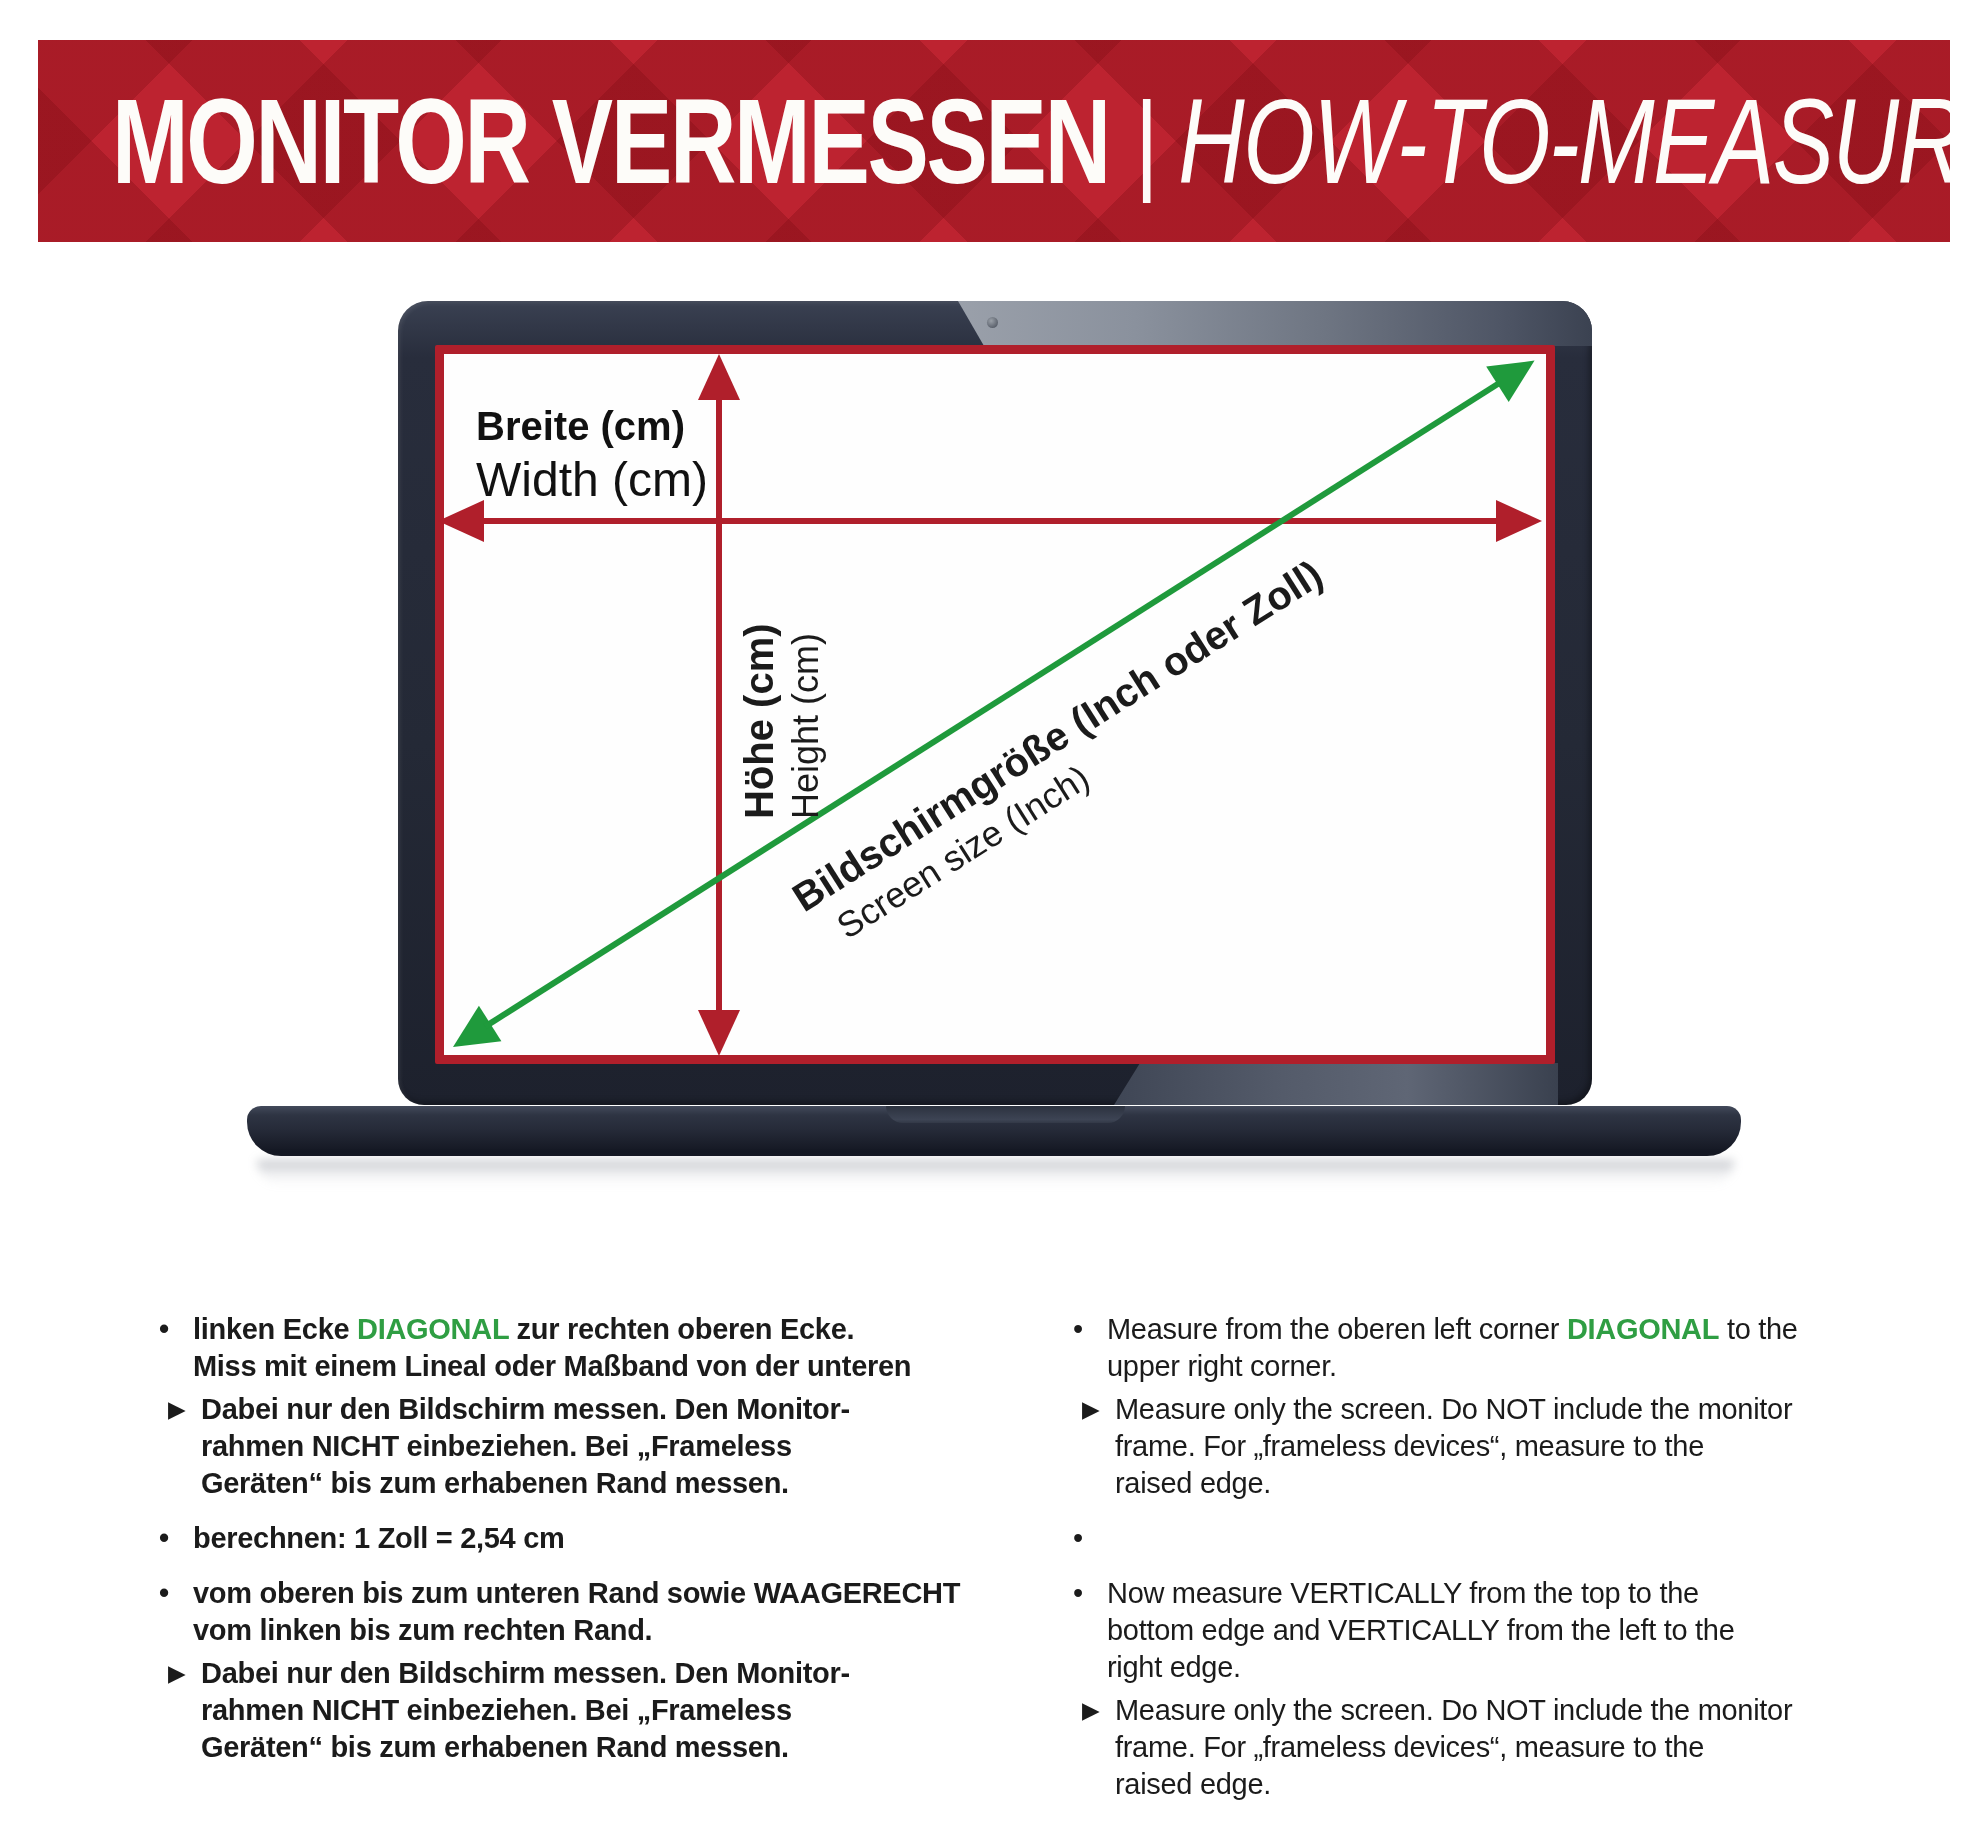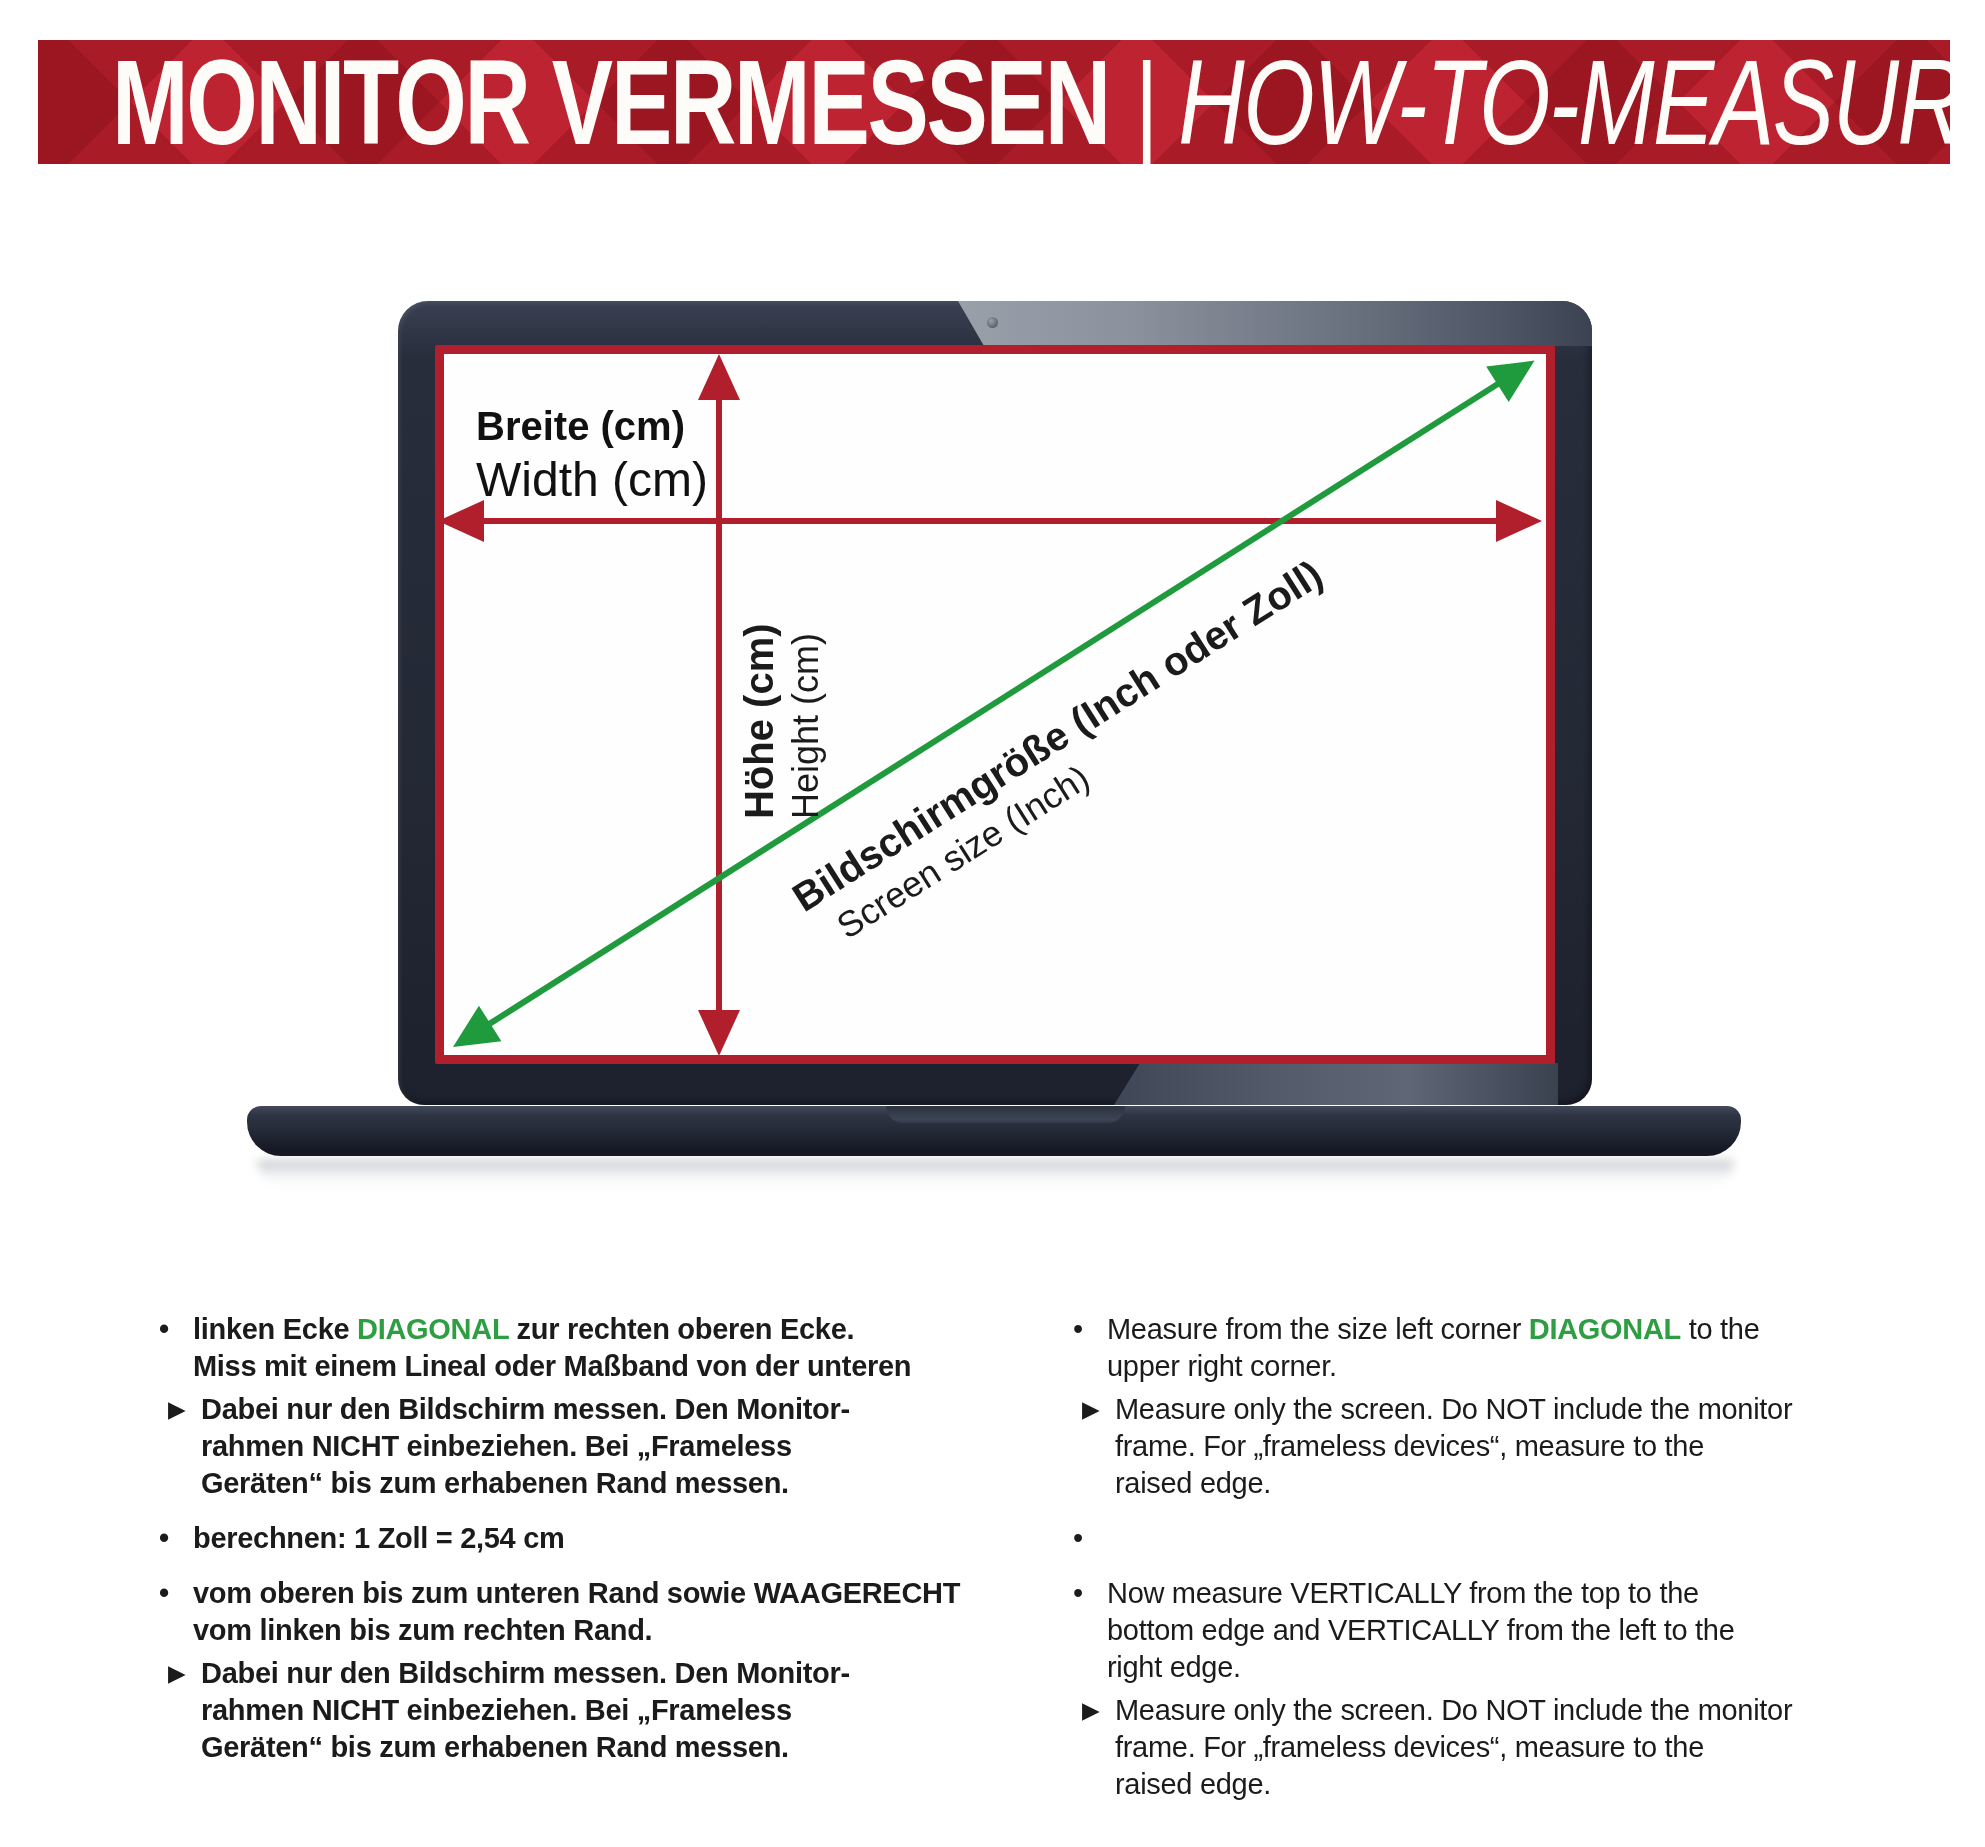--- a/index.html
+++ b/index.html
@@ -15,21 +15,21 @@
   html,body{background:#fff;}
   body{
     position:relative;
     width:1985px;height:1848px;
     overflow:hidden;
     font-family:"Liberation Sans","DejaVu Sans",sans-serif;
     color:var(--text_black);
   }
   
   .banner{
-    position:absolute;left:38px;top:40px;width:1912px;height:124px;
+    position:absolute;left:38px;top:40px;width:1912px;height:202px;
     background-color:var(--banner_red);
     background-image:
       repeating-linear-gradient(45deg, rgba(122,10,18,.30) 0 109px, rgba(0,0,0,0) 109px 219px),
       repeating-linear-gradient(135deg, rgba(122,10,18,.30) 0 109px, rgba(0,0,0,0) 109px 219px);
     overflow:hidden;
   }
   .banner-title{
     position:absolute;left:74px;top:0;height:100%;
     display:flex;align-items:center;white-space:nowrap;
     transform:scaleX(.76);transform-origin:left center;
@@ -210,21 +210,21 @@
       <div class="line-row">rahmen NICHT einbeziehen. Bei „Frameless</div>
       <div class="line-row">Geräten“ bis zum erhabenen Rand messen.</div>
     </div>
   </div>
 </div>
 
 <div class="col col-en">
   <div class="item bullet">
     <span class="m">•</span>
     <div class="body">
-      <div class="line-row"><span>Measure from the size left corner </span><span class="hl">DIAGONAL</span><span> to the</span></div>
+      <div class="line-row"><span>Measure from the oberen left corner </span><span class="hl">DIAGONAL</span><span> to the</span></div>
       <div class="line-row">upper right corner.</div>
     </div>
   </div>
   <div class="item sub">
     <span class="m">▶</span>
     <div class="body">
       <div class="line-row">Measure only the screen. Do NOT include the monitor</div>
       <div class="line-row">frame. For „frameless devices“, measure to the</div>
       <div class="line-row">raised edge.</div>
     </div>

